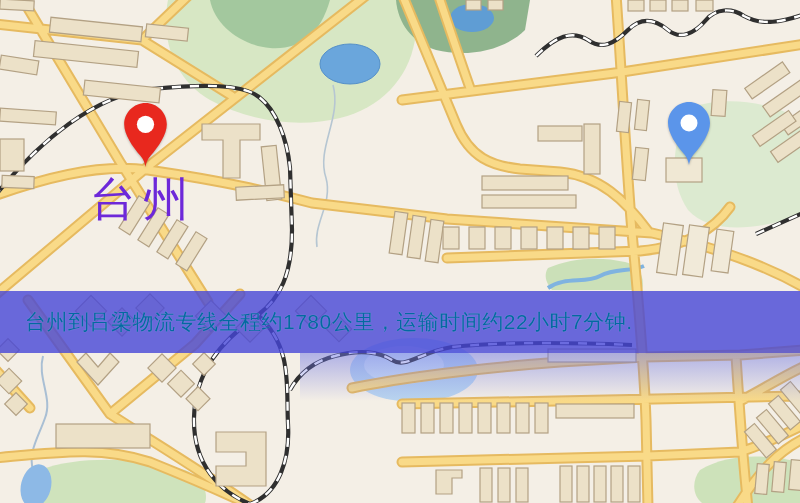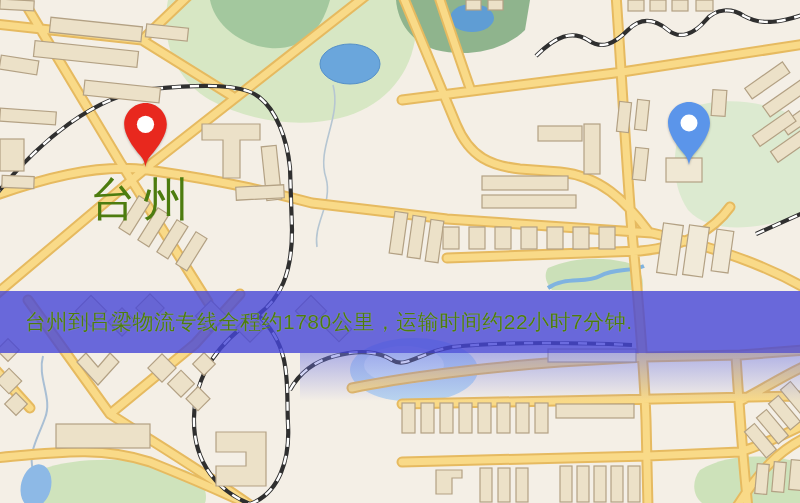--- a/index.html
+++ b/index.html
@@ -5,25 +5,25 @@
   html,body{margin:0;padding:0;background:#888;}
   .stage{position:relative;width:800px;height:503px;overflow:hidden;
          font-family:"Liberation Sans",sans-serif;background:#f4efe6;}
   .map-svg{position:absolute;left:0;top:0;width:800px;height:503px;display:block;}
   .pin{position:absolute;filter:drop-shadow(0 1px 1px rgba(0,0,0,.25));}
   .pin svg{display:block;}
   .pin-origin{left:123px;top:102px;width:45px;height:67px;}
   .pin-dest{left:666px;top:101px;width:46px;height:66px;}
   .place-label{position:absolute;font-family:"DejaVu Serif",serif;font-weight:400;
                white-space:nowrap;line-height:1;}
-  .label-origin{left:90px;top:176px;font-size:46px;letter-spacing:7px;color:#4d7c0f;}
+  .label-origin{left:90px;top:176px;font-size:46px;letter-spacing:7px;color:#6d28d9;}
   .label-dest{left:643px;top:179px;font-size:44px;letter-spacing:5px;color:#2353c8;}
   .banner{position:absolute;left:0;top:291px;width:800px;height:62px;
           background:rgba(70,70,215,0.8);display:flex;align-items:center;}
-  .banner span{color:#4d7c0f;font-size:21px;letter-spacing:0.5px;padding-left:25px;
+  .banner span{color:#0369a1;font-size:21px;letter-spacing:0.5px;padding-left:25px;
                font-family:"Liberation Sans",sans-serif;text-shadow:0 0 1px rgba(255,255,255,.4);}
 </style>
 </head>
 <body>
 
 <div class="stage">
 
   <svg class="map-svg" viewBox="0 0 800 503" xmlns="http://www.w3.org/2000/svg">
     <defs>
       <linearGradient id="veilGrad" x1="0" y1="0" x2="0" y2="1">

